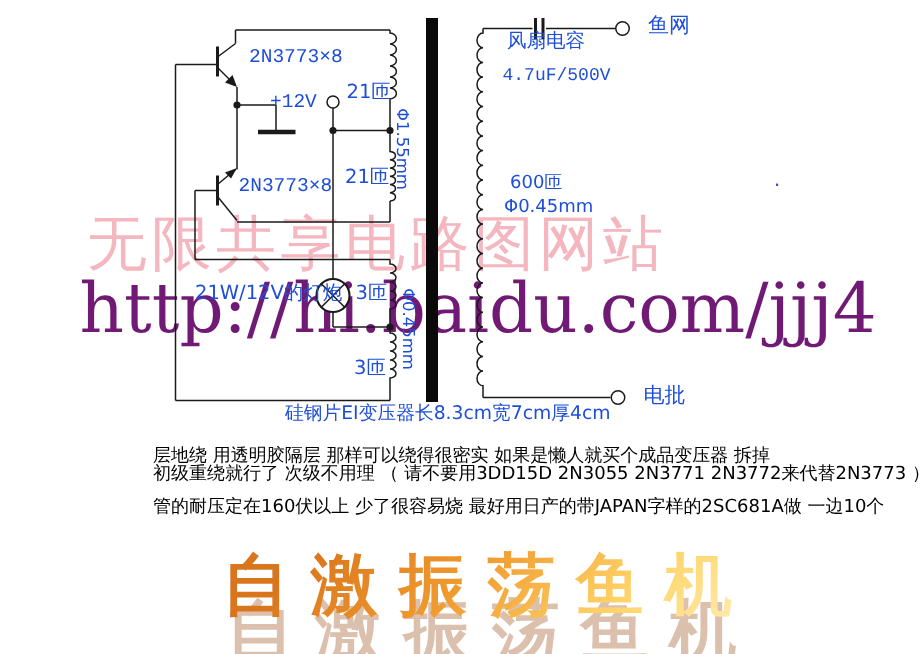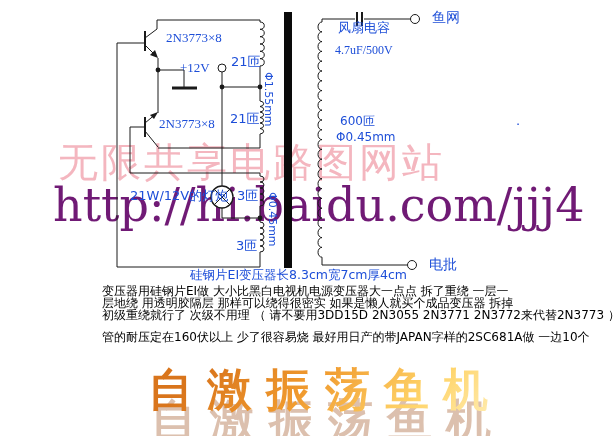--- a/index.html
+++ b/index.html
@@ -4,21 +4,21 @@
 <style>
   html,body{margin:0;padding:0;background:#fff;}
   #stage{position:relative;width:614px;height:436px;background:#ffffff;overflow:hidden;
          font-family:"DejaVu Sans",sans-serif;}
   .wm{position:absolute;color:#f4b6bf;white-space:nowrap;z-index:1;
       font-family:"DejaVu Serif","Liberation Serif",serif;}
   #wm1{left:58px;top:135px;font-size:40px;letter-spacing:3px;}
   #wm2{left:53px;top:178px;font-size:46px;letter-spacing:0px;color:#701a75;}
   #cir{position:absolute;left:0;top:0;z-index:2;}
   .lbl{position:absolute;color:#1d4ed8;white-space:nowrap;z-index:3;line-height:1.05;}
-  .mono{font-family:Liberation Serif, serif;}
+  .mono{font-family:Liberation Mono, monospace;}
   .vert{writing-mode:vertical-rl;text-orientation:mixed;}
   .note{position:absolute;left:102px;color:#000;font-size:12px;white-space:nowrap;z-index:3;}
   #title-wrap{position:absolute;left:148px;top:360px;z-index:3;white-space:nowrap;}
   #title-wrap .t{font-family:Liberation Sans, sans-serif;font-weight:bold;
       font-size:45px;letter-spacing:14px;white-space:nowrap;margin-top:28px;}
   #title-shadow{position:absolute;left:3px;top:3px;color:#dcc0ae;}
   #title-main{position:relative;
       background:linear-gradient(135deg,#d9751c 15%,#f09a2e 45%,#ffd469 75%,#ffe9a8 95%);
       -webkit-background-clip:text;background-clip:text;color:transparent;}
 </style>
@@ -129,21 +129,20 @@
   <div class="lbl vert" style="left:266px;top:192px;font-size:11px;">Φ0.45mm</div>
   <div class="lbl" style="left:338px;top:21px;font-size:13px;">风扇电容</div>
   <div class="lbl mono" style="left:335px;top:44px;font-size:12px;">4.7uF/500V</div>
   <div class="lbl" style="left:432px;top:10px;font-size:14px;">鱼网</div>
   <div class="lbl" style="left:340px;top:115px;font-size:12px;">600匝</div>
   <div class="lbl" style="left:336px;top:131px;font-size:12px;">Φ0.45mm</div>
   <div class="lbl" style="left:516px;top:114px;font-size:13px;">.</div>
   <div class="lbl" style="left:429px;top:257px;font-size:14px;text-align:right;">电批</div>
   <div class="lbl" style="left:190px;top:268px;font-size:12.5px;">硅钢片EI变压器长8.3cm宽7cm厚4cm</div>
 
-  <div class="note" style="top:283px;">变压器用硅钢片EI做 大小比黑白电视机电源变压器大一点点 拆了重绕 一层一</div>
   <div class="note" style="top:295px;">层地绕 用透明胶隔层 那样可以绕得很密实 如果是懒人就买个成品变压器 拆掉</div>
   <div class="note" style="top:307px;">初级重绕就行了 次级不用理 （ 请不要用3DD15D 2N3055 2N3771 2N3772来代替2N3773 ）</div>
   <div class="note" style="top:329px;">管的耐压定在160伏以上 少了很容易烧 最好用日产的带JAPAN字样的2SC681A做 一边10个</div>
 
   <div id="title-wrap">
     <span class="t" id="title-shadow">自激振荡鱼机</span>
     <span class="t" id="title-main">自激振荡鱼机</span>
   </div>
 
 </div>

